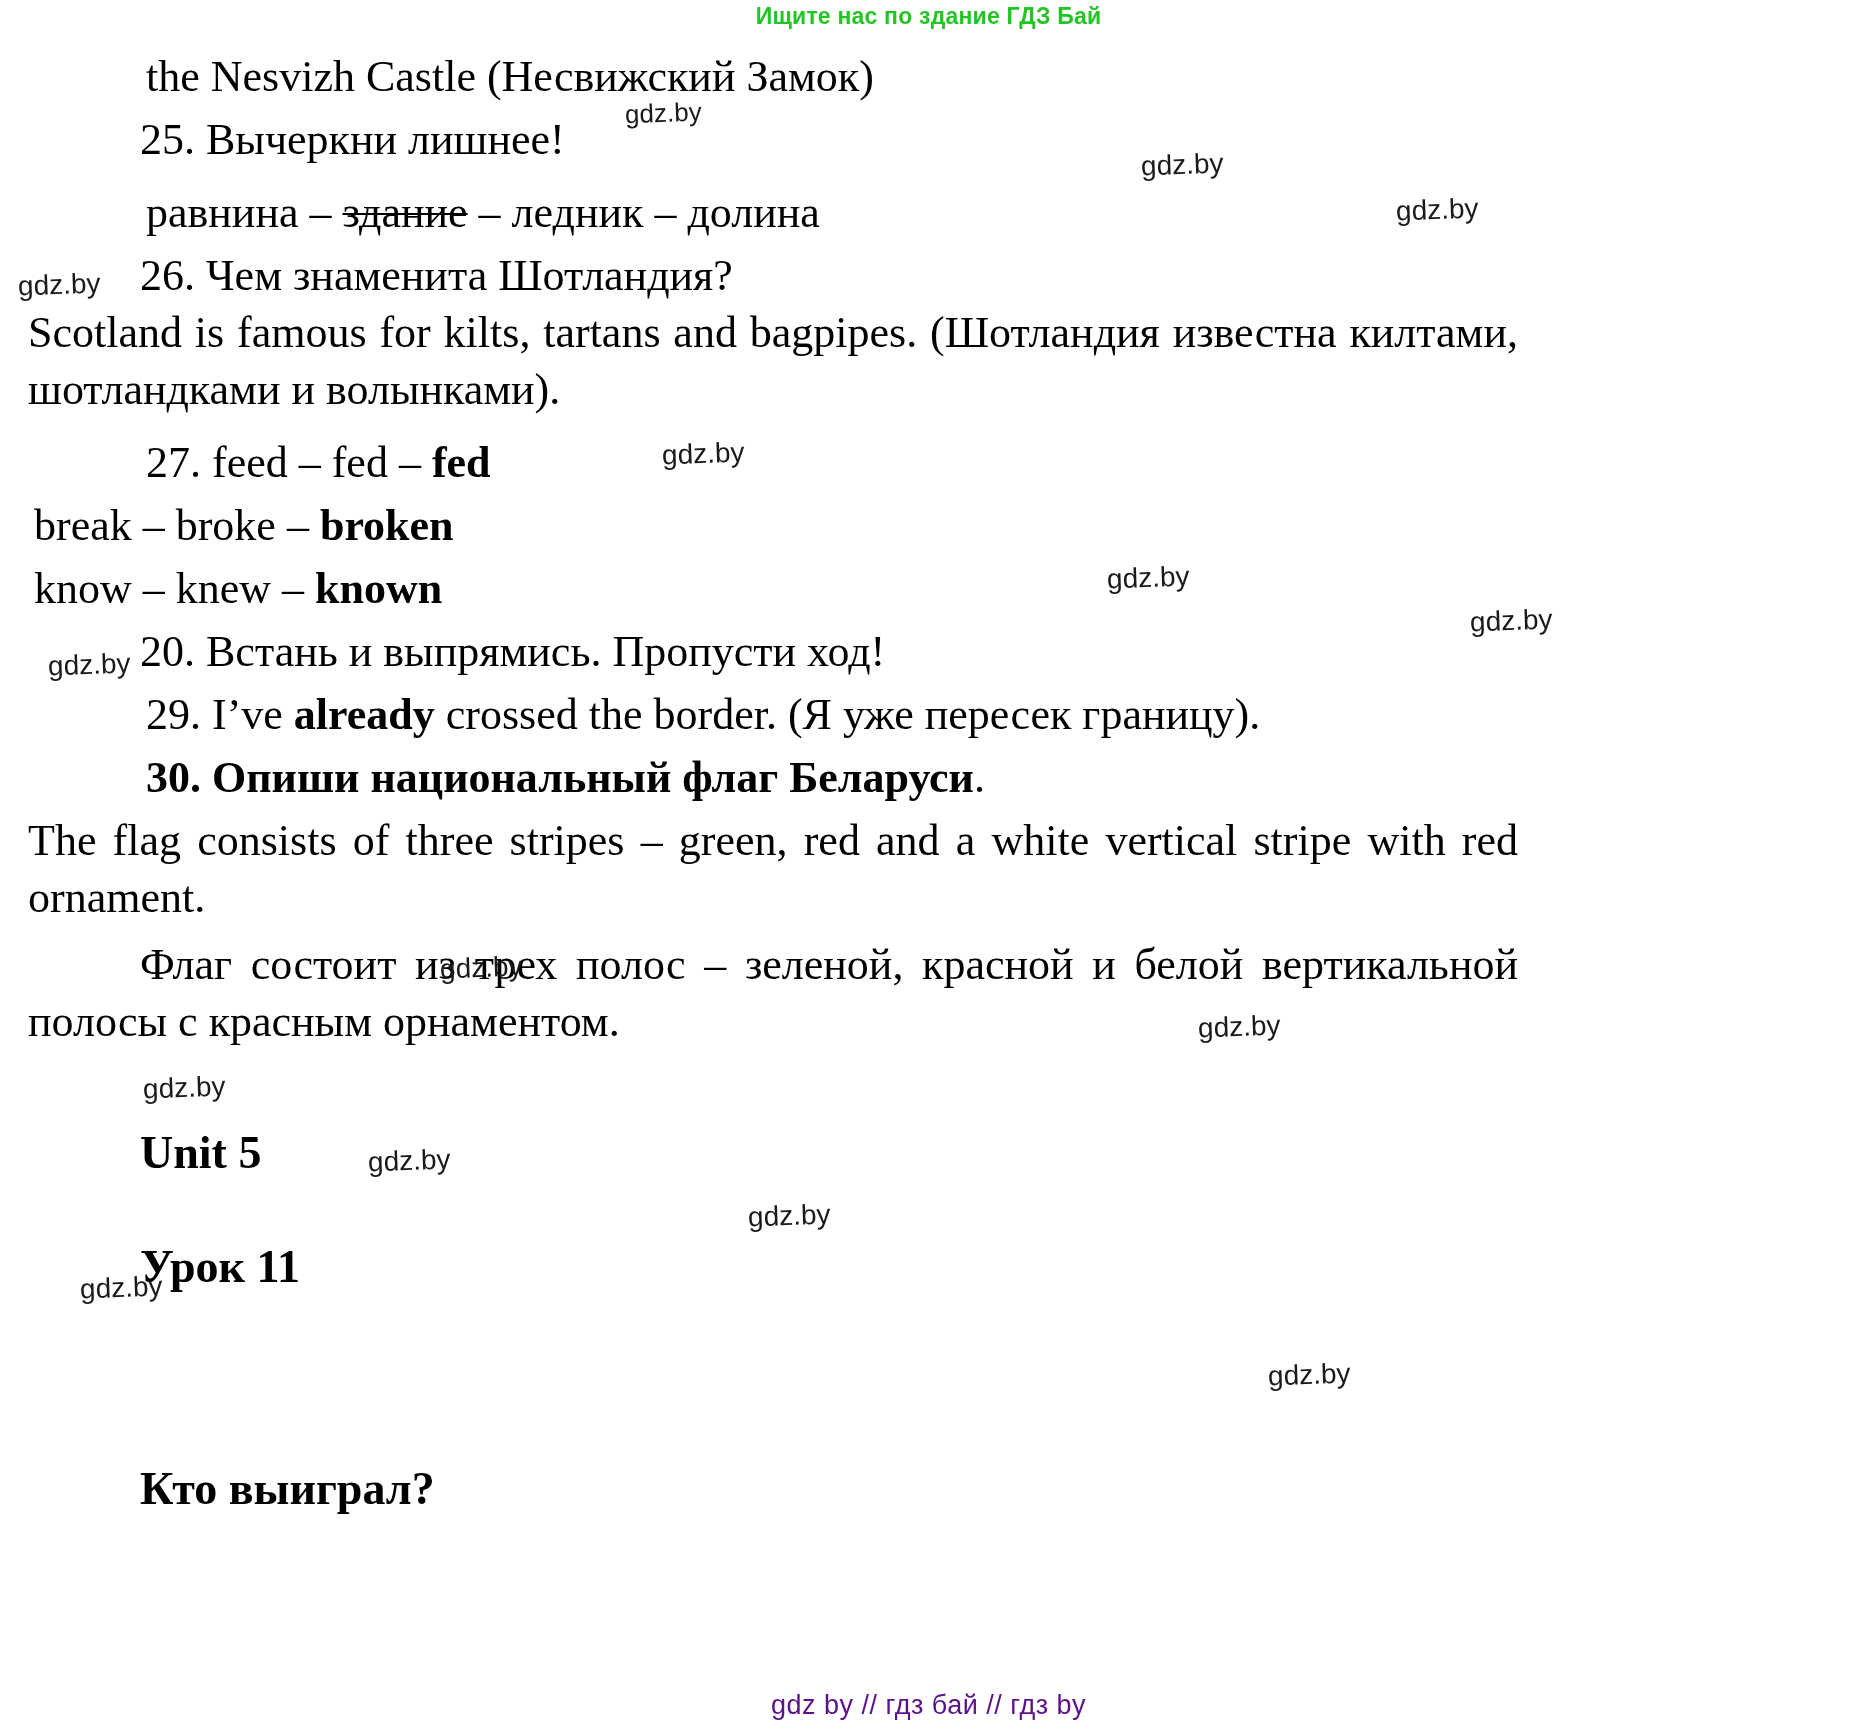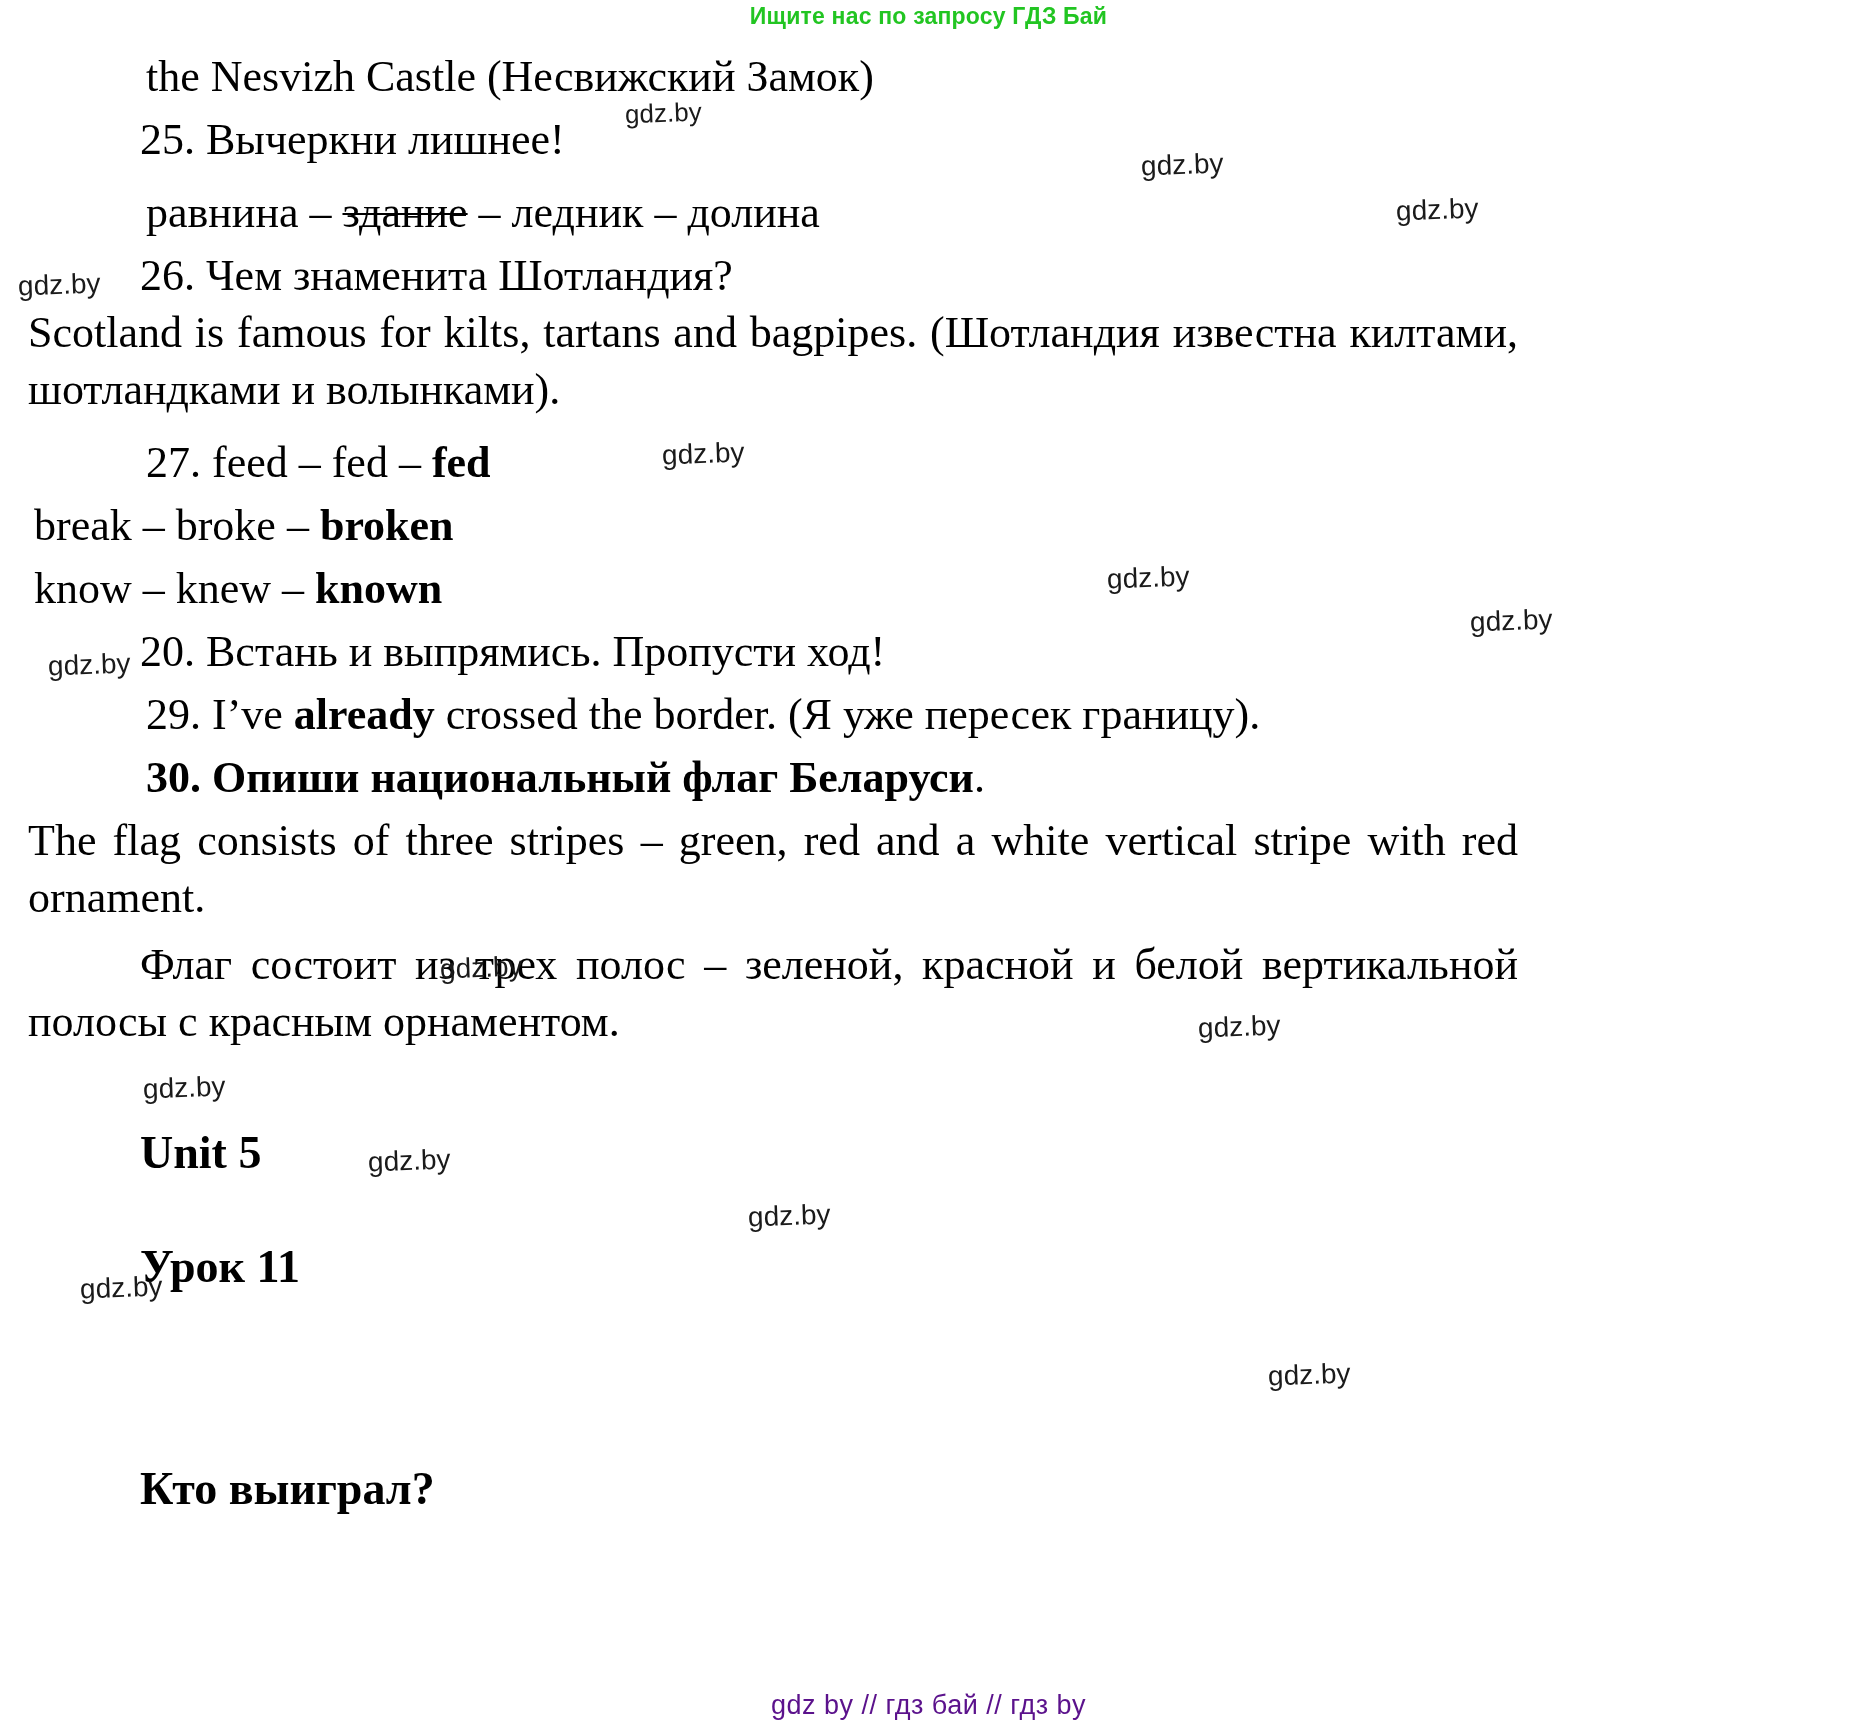--- a/index.html
+++ b/index.html
@@ -119,21 +119,21 @@
     letter-spacing: 0.5px;
     white-space: nowrap;
     margin-top: 32px;
   }
 </style>
 </head>
 <body>
 
 <div id="page">
 
-  <div class="promo-banner" style="color: rgb(34, 197, 34);">Ищите нас по запросу ГДЗ Бай</div>
+  <div class="promo-banner" style="color: rgb(34, 197, 34);">Ищите нас по здание ГДЗ Бай</div>
 
   <div class="content">
 
     <p class="line indent">the Nesvizh Castle (Несвижский Замок)</p>
 
     <p class="heading-bold">25. Вычеркни лишнее!</p>
 
     <div class="gap-sm"></div>
 
     <p class="line indent">

